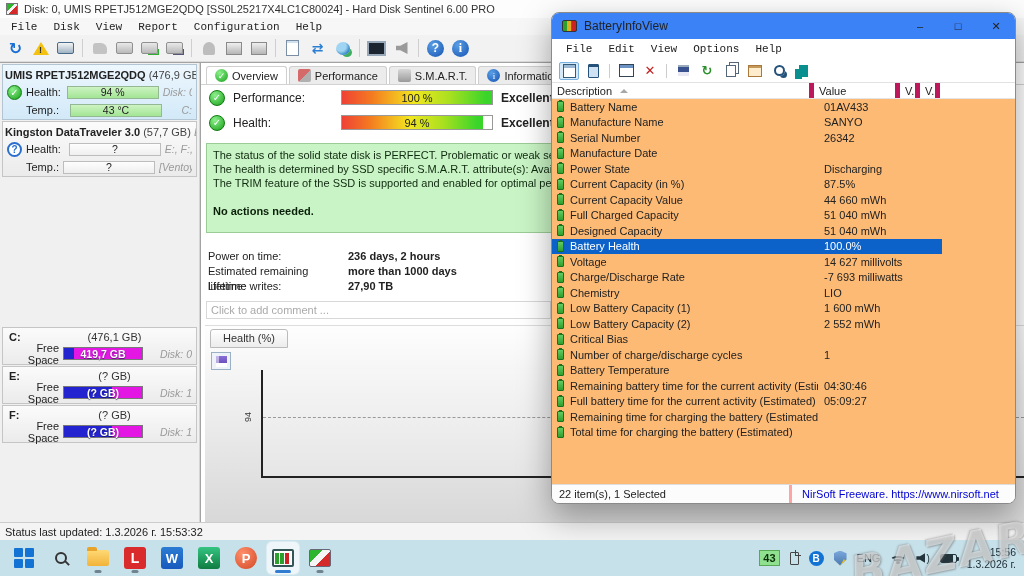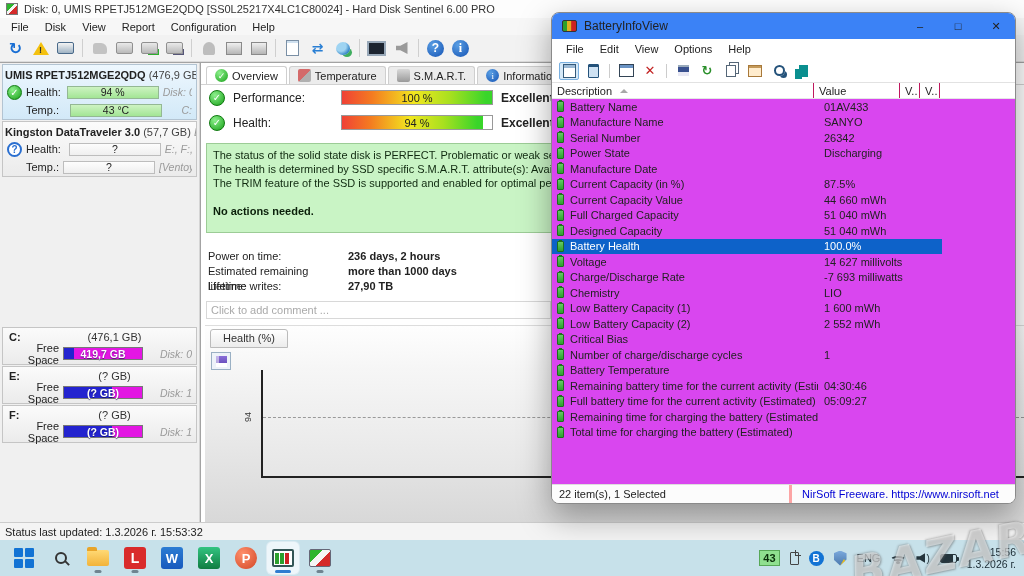--- a/index.html
+++ b/index.html
@@ -4,21 +4,21 @@
 <style>
   *{box-sizing:border-box;margin:0;padding:0;}
   html,body{width:1024px;height:576px;overflow:hidden;}
   body{position:relative;font-family:"Liberation Sans","DejaVu Sans",sans-serif;background:#9db3bd;font-size:11px;color:#222;}
 
   
   .hds{position:absolute;inset:0 0 36px 0;background:#a3a3a3;}
   .hds-title{height:18px;background:#fdfdfd;display:flex;align-items:center;gap:6px;padding:0 6px;font-size:11px;color:#333;}
   .hds-app-icon{width:12px;height:12px;border:1px solid #777;background:linear-gradient(135deg,#2db52d 0 38%,#f5f5f5 38% 58%,#d42a2a 58%);flex:none;}
   .hds-menu{height:17px;display:flex;align-items:center;background:#f7f7f7;padding:0 3px;}
-  .mi{padding:1px 8px;color:#222;}
+  .mi{padding:1px 8px;color:#222;font-family:Liberation Mono, monospace;}
   .hds-toolbar{height:27px;background:#f2f2f2;border-bottom:1px solid #dcdcdc;display:flex;align-items:center;padding:0 4px;gap:2px;}
   .ti{width:23px;height:21px;display:flex;align-items:center;justify-content:center;}
   .t-sep{width:1px;height:18px;background:#cfcfcf;margin:0 3px;}
   .t-refresh::before{content:"↻";color:#1a6fd4;font-weight:bold;font-size:16px;}
   .t-warn{position:relative;}
   .t-warn::before{content:"";width:0;height:0;border-left:8px solid transparent;border-right:8px solid transparent;border-bottom:13px solid #f4c10f;}
   .t-warn::after{content:"!";position:absolute;font-size:9px;font-weight:bold;color:#333;bottom:4px;}
   .t-disk::before{content:"";width:15px;height:10px;background:linear-gradient(#f4f4f4,#9fb3c4);border:1px solid #4a6a8a;border-radius:2px;}
   .t-gray1::before{content:"";width:14px;height:11px;background:#c3c3c3;border-radius:3px 6px 2px 2px;}
   .t-gray2::before,.t-gray3::before,.t-gray4::before{content:"";width:15px;height:10px;background:linear-gradient(#e9e9e9,#b9b9b9);border:1px solid #909090;border-radius:2px;}
@@ -123,24 +123,24 @@
   .b-sep{width:1px;height:14px;background:#ccc;margin:0 2px;}
   .b-win::before{content:"";width:13px;height:11px;border:1px solid #345;background:#fff;box-shadow:inset 0 3px 0 #6a93c4;}
   .b-x::before{content:"✕";color:#c22222;font-weight:bold;font-size:13px;}
   .b-save::before{content:"";width:11px;height:11px;background:linear-gradient(#9ab 0 2px,#39518f 2px);box-shadow:inset 0 -4px 0 #e8e8f4;}
   .b-refresh::before{content:"↻";color:#2a8f2a;font-weight:bold;font-size:13px;}
   .b-copy::before{content:"";width:8px;height:10px;background:#fff;border:1px solid #567;box-shadow:3px -3px 0 -1px #fff,3px -3px 0 0 #567;}
   .b-props::before{content:"";width:12px;height:10px;background:#ffeccd;border:1px solid #a8793a;box-shadow:inset 0 2px 0 #c49a5a;}
   .b-find::before{content:"";width:7px;height:7px;border:2px solid #24527a;border-radius:50%;box-shadow:4px 4px 0 -2px #24527a;}
   .b-exit::before{content:"";width:9px;height:12px;background:#0a8f8f;box-shadow:-5px 3px 0 -1px #0a8f8f;}
   .lv-head{height:16px;display:flex;border-bottom:1px solid #e5e5e5;color:#222;}
-  .lh{padding:1px 5px;border-right:1px solid #be185d;display:flex;align-items:center;gap:8px;white-space:nowrap;overflow:hidden;}
+  .lh{padding:1px 5px;border-right:5px solid #be185d;display:flex;align-items:center;gap:8px;white-space:nowrap;overflow:hidden;}
   .lh1{width:262px;}.lh2{width:86px;}.lh3{width:20px;}.lh4{width:20px;}
   .sort{width:0;height:0;border-left:4px solid transparent;border-right:4px solid transparent;border-bottom:4px solid #a8a8a8;}
-  .lv{position:absolute;top:86px;left:0;right:0;bottom:19px;overflow:hidden;background:#d946ef;}
+  .lv{position:absolute;top:86px;left:0;right:0;bottom:19px;overflow:hidden;background:#fdba74;}
   .lv-row{height:15.5px;display:flex;align-items:center;gap:6px;padding-left:5px;width:390px;}
   .lv-row.selected{background:#0d62c9;color:#fff;}
   .bat{width:7px;height:11px;background:linear-gradient(#63cc63,#2f9f2f);border:1px solid #1c701c;border-radius:1px;position:relative;flex:none;}
   .bat::before{content:"";position:absolute;top:-2px;left:1px;width:3px;height:2px;background:#1c701c;}
   .rd{width:248px;white-space:nowrap;overflow:hidden;flex:none;}
   .rv{white-space:nowrap;}
   .biv-status{position:absolute;left:0;right:0;bottom:0;height:19px;border-top:1px solid #ddd;background:#fcfcfc;display:flex;align-items:center;}
   .bs-left{width:240px;height:100%;display:flex;align-items:center;padding:0 7px;border-right:3px solid #fca5a5;}
   .bs-right{padding:0 10px;color:#0000d4;font-weight:normal;}
 
@@ -319,21 +319,21 @@
   <div class="main">
     <div class="tabs">
 
         <div class="tab active">
           <span class="tico overview"></span>
           <span>Overview</span>
         </div>
 
         <div class="tab">
           <span class="tico temperature"></span>
-          <span>Temperature</span>
+          <span>Performance</span>
         </div>
 
         <div class="tab">
           <span class="tico smart"></span>
           <span>S.M.A.R.T.</span>
         </div>
 
         <div class="tab">
           <span class="tico information"></span>
           <span>Information</span>
@@ -483,28 +483,28 @@
       </div>
 
       <div class="lv-row">
         <span class="bat"></span>
         <span class="rd">Serial Number</span>
         <span class="rv">26342</span>
       </div>
 
       <div class="lv-row">
         <span class="bat"></span>
+        <span class="rd">Manufacture Date</span>
+        <span class="rv"></span>
+      </div>
+
+      <div class="lv-row">
+        <span class="bat"></span>
         <span class="rd">Power State</span>
         <span class="rv">Discharging</span>
-      </div>
-
-      <div class="lv-row">
-        <span class="bat"></span>
-        <span class="rd">Manufacture Date</span>
-        <span class="rv"></span>
       </div>
 
       <div class="lv-row">
         <span class="bat"></span>
         <span class="rd">Current Capacity (in %)</span>
         <span class="rv">87.5%</span>
       </div>
 
       <div class="lv-row">
         <span class="bat"></span>

